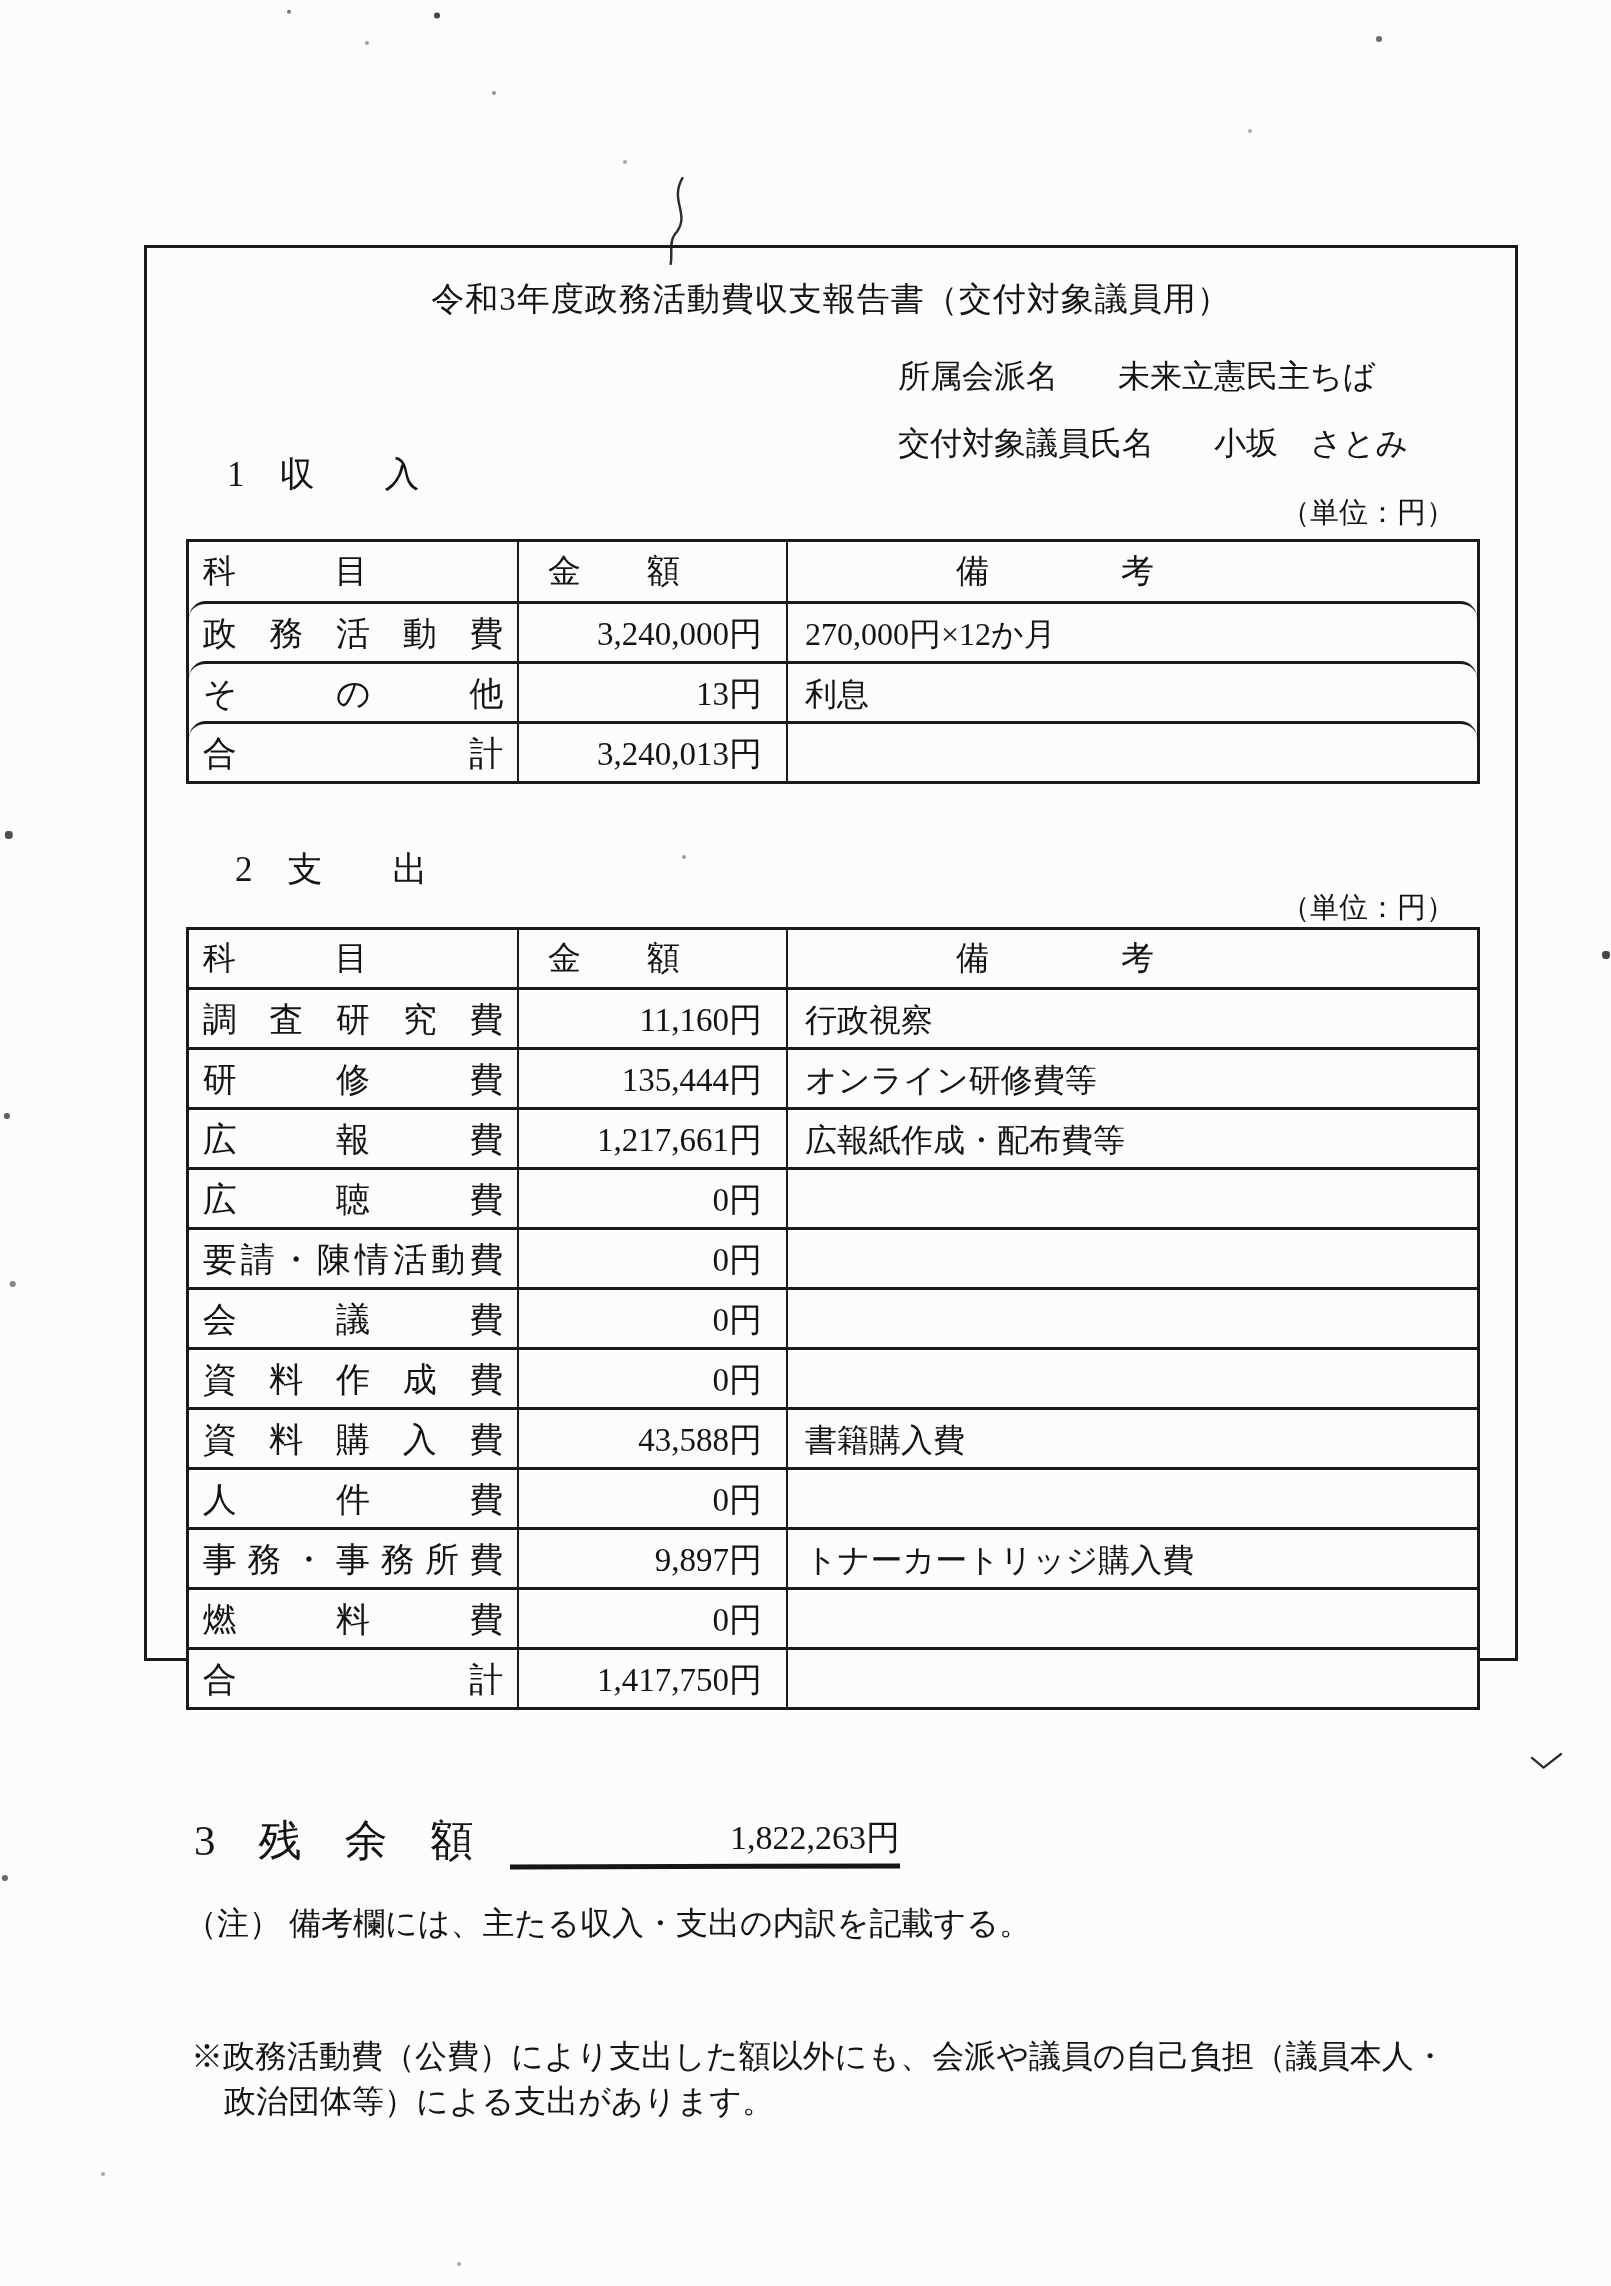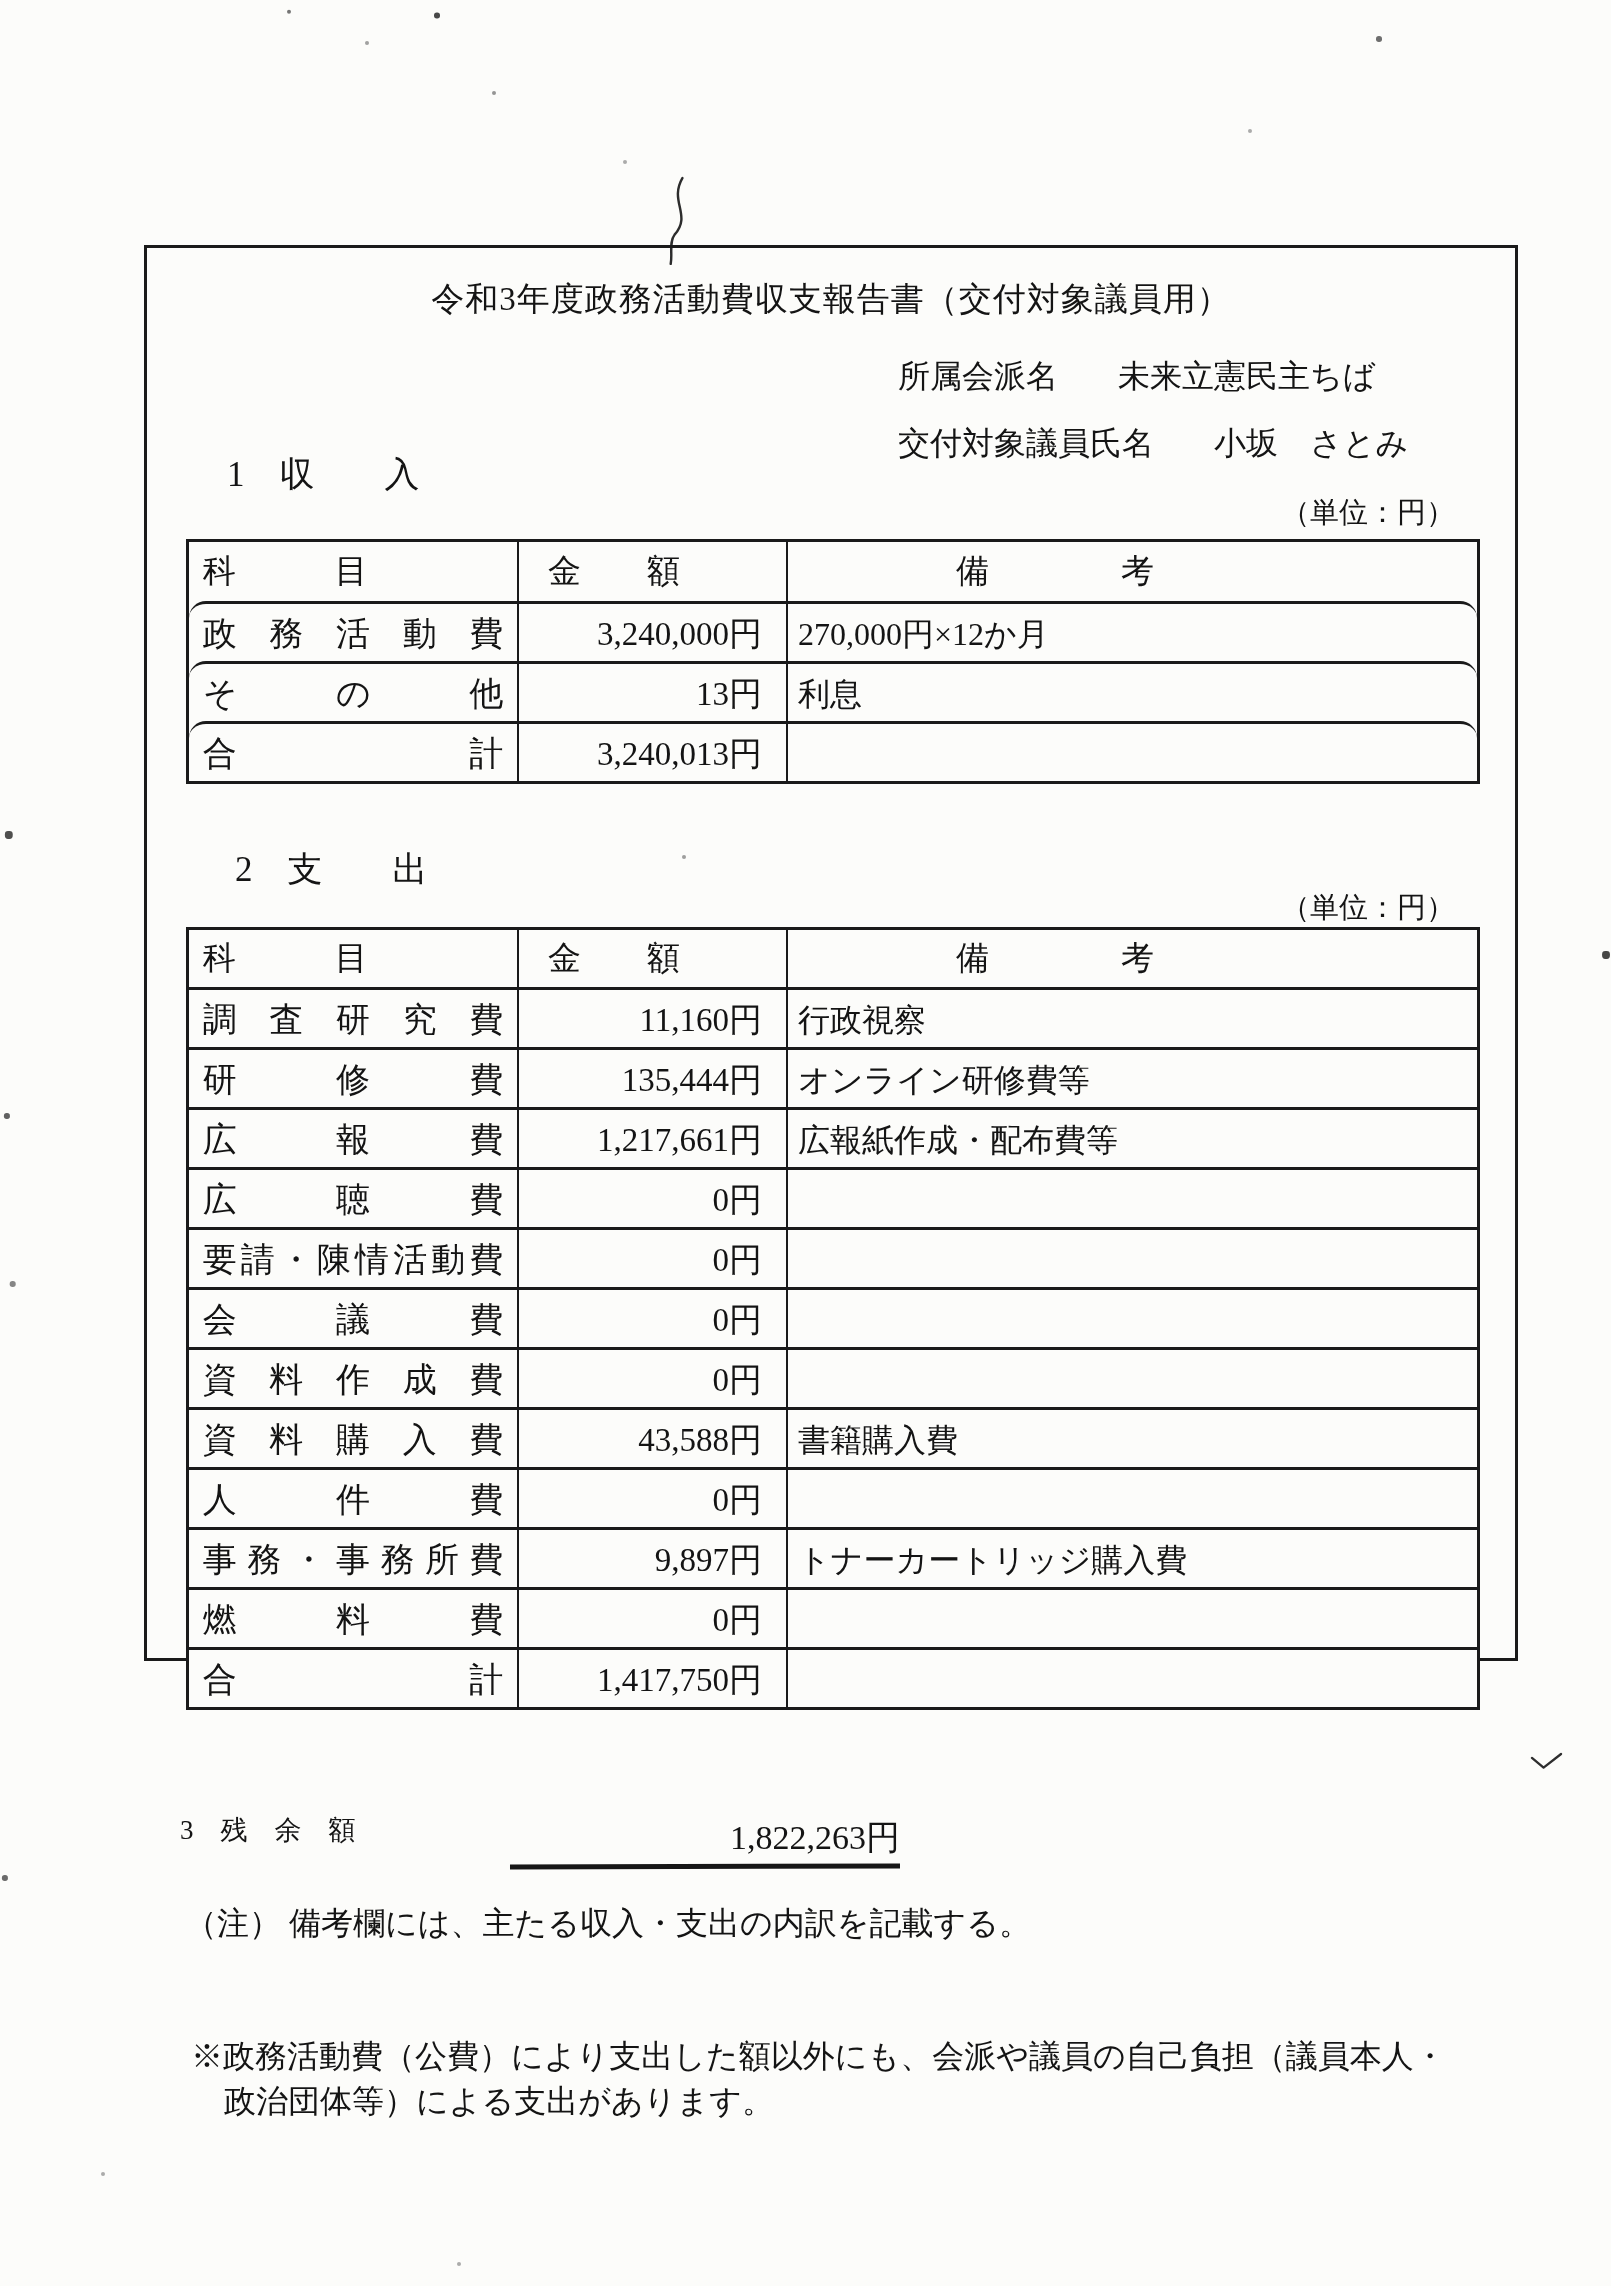--- a/index.html
+++ b/index.html
@@ -57,24 +57,24 @@
   .table-expense .t-head{height:57px;line-height:57px;}
   .table-expense .t-body{height:60px;line-height:60px;}
   .h-item{font-size:33px;padding-left:13.7px;text-align:left;}
   .h-amount{font-size:33px;padding-left:29px;text-align:left;}
   .h-note{font-size:33px;padding-left:168px;text-align:left;}
   .cell-item{
     font-size:34px;padding:0 13.7px;
     text-align:justify;text-align-last:justify;
   }
   .cell-amount{font-size:33px;text-align:right;padding-right:24px;}
-  .cell-note{font-size:32px;text-align:left;padding-left:10px;}
-
-  
-  .balance-heading{position:absolute;left:33px;top:1564px;font-size:27px;white-space:nowrap;}
+  .cell-note{font-size:32px;text-align:left;padding-left:17px;}
+
+  
+  .balance-heading{position:absolute;left:47px;top:1564px;font-size:43px;white-space:nowrap;}
   .balance-amount{
     position:absolute;left:363px;top:1567px;width:390px;
     font-size:34px;text-align:right;white-space:nowrap;
   }
   .balance-underline{
     position:absolute;left:363px;top:1616px;width:390px;height:4.9px;
     background:#161616;transform:rotate(-0.15deg);
   }
   .box-footnote{position:absolute;left:38px;top:1654px;font-size:32px;white-space:nowrap;}
 

